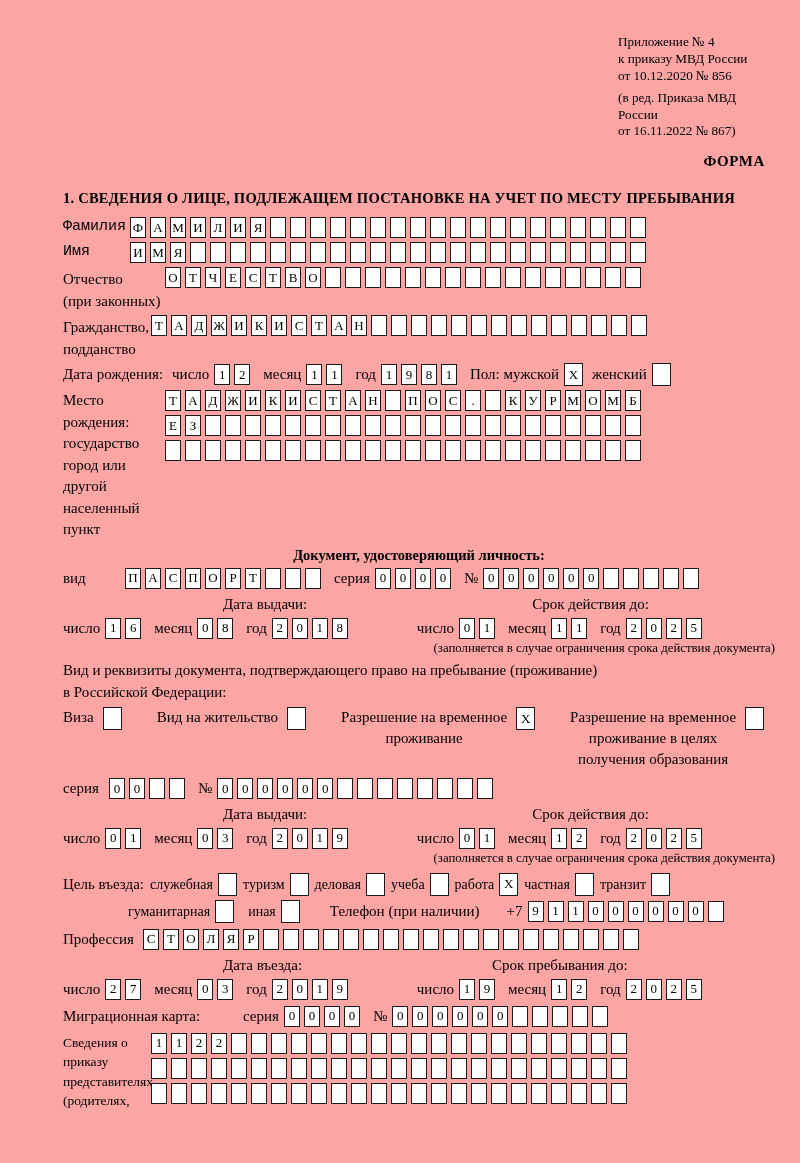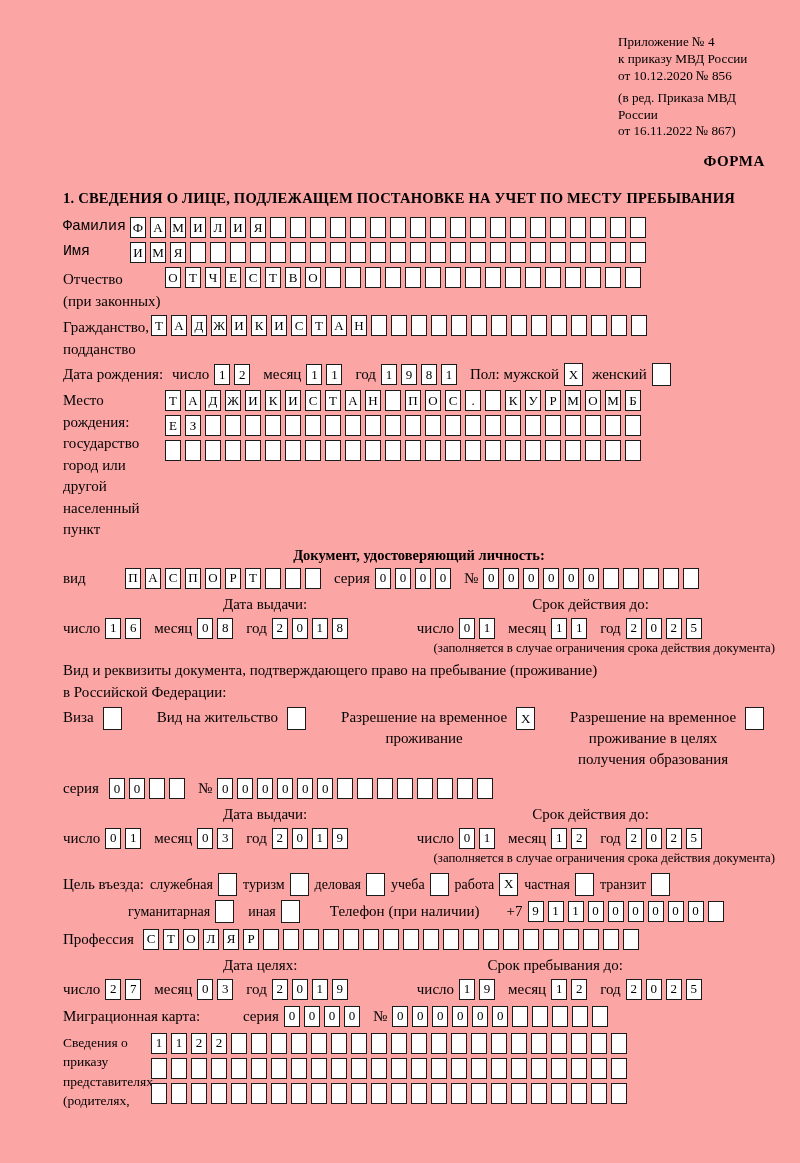--- a/index.html
+++ b/index.html
@@ -605,21 +605,21 @@
         <span class="cellbox"></span>
         <span class="cellbox"></span>
         <span class="cellbox"></span>
         <span class="cellbox"></span>
         <span class="cellbox"></span>
         <span class="cellbox"></span>
       </div>
   </div>
 
   <div class="dheads">
-    <span class="h1">Дата целях:</span>
+    <span class="h1">Дата въезда:</span>
     <span class="h2b">Срок пребывания до:</span>
   </div>
 
   <div class="row">
     <span class="dl nol">число</span>
     <span class="cells">
         <span class="cellbox">2</span>
         <span class="cellbox">7</span>
       </span>
     <span class="dl">месяц</span>

